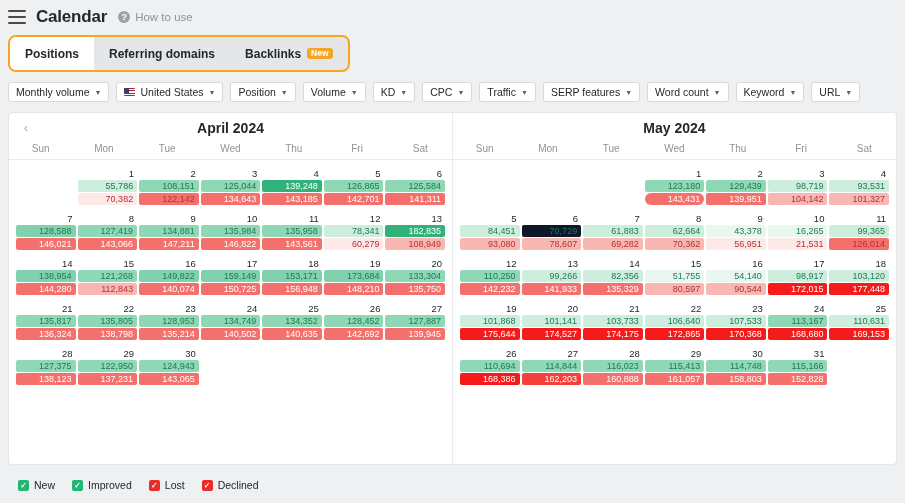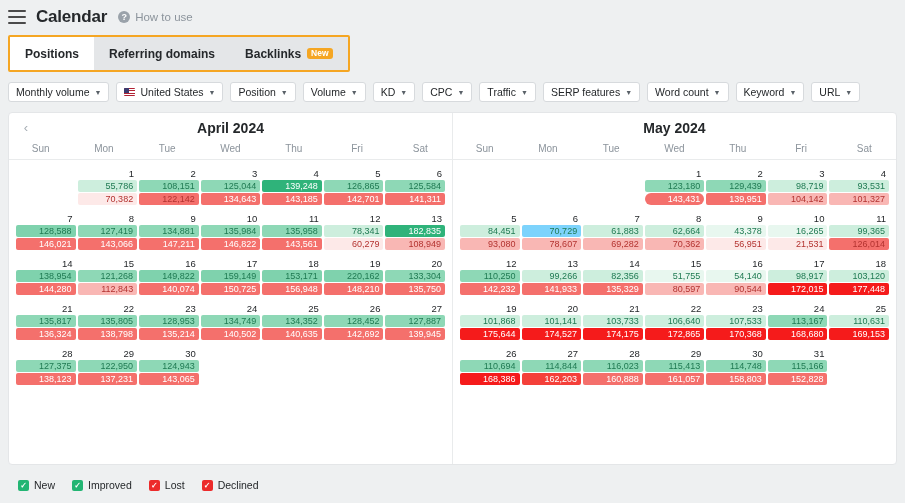--- a/index.html
+++ b/index.html
@@ -21,21 +21,21 @@
   .app-title { font-size: 17px; font-weight: bold; color: #25282b; letter-spacing: -0.2px; }
   .howto { display: flex; align-items: center; margin-left: 11px; color: #8c949c; font-size: 11.5px; cursor: pointer; }
   .howto .qicon {
     width: 12px; height: 12px; border-radius: 50%; background: #9aa2aa; color: #fff;
     font-size: 9px; line-height: 12px; text-align: center; margin-right: 5px; font-weight: bold;
   }
 
   
   .tabwrap {
     position: absolute; left: 8px; top: 35px;
-    border: 2px solid #f5a623; border-radius: 2px;
+    border: 2px solid #f5a623; border-radius: 8px;
     background: #e4e6e8; height: 37px; display: flex; align-items: stretch; padding: 0;
     overflow: hidden;
   }
   .tab {
     display: flex; align-items: center; padding: 0 15px; font-size: 12px;
     color: #25282b; font-weight: bold; cursor: pointer; background: transparent;
   }
   .tab.active { background: #ffffff; }
   .badge-new {
     margin-left: 6px; background: #f5a623; color: #fff; font-size: 8.5px; font-weight: bold;
@@ -319,21 +319,21 @@
             <div class="day">
               <div class="daynum">18</div>
               <div class="bars">
                 <div class="bar up" style="background: rgb(127, 210, 173); color: rgb(31, 122, 82);">153,171</div>
                 <div class="bar down" style="background: rgb(244, 112, 108); color: rgb(255, 255, 255);">156,948</div>
               </div>
             </div>
             <div class="day">
               <div class="daynum">19</div>
               <div class="bars">
-                <div class="bar up" style="background: rgb(127, 210, 173); color: rgb(31, 122, 82);">220,162</div>
+                <div class="bar up" style="background: rgb(127, 210, 173); color: rgb(31, 122, 82);">173,684</div>
                 <div class="bar down" style="background: rgb(244, 112, 108); color: rgb(255, 255, 255);">148,210</div>
               </div>
             </div>
             <div class="day">
               <div class="daynum">20</div>
               <div class="bars">
                 <div class="bar up" style="background: rgb(142, 216, 182); color: rgb(31, 122, 82);">133,304</div>
                 <div class="bar down" style="background: rgb(244, 112, 108); color: rgb(255, 255, 255);">135,750</div>
               </div>
             </div>
@@ -469,21 +469,21 @@
             <div class="day">
               <div class="daynum">5</div>
               <div class="bars">
                 <div class="bar up" style="background: rgb(205, 238, 221); color: rgb(31, 122, 82);">84,451</div>
                 <div class="bar down" style="background: rgb(249, 183, 180); color: rgb(179, 51, 48);">93,080</div>
               </div>
             </div>
             <div class="day">
               <div class="daynum">6</div>
               <div class="bars">
-                <div class="bar up" style="background: #7dd3fc; color: rgb(31, 122, 82);">70,729</div>
+                <div class="bar up" style="background: #0f172a; color: rgb(31, 122, 82);">70,729</div>
                 <div class="bar down" style="background: rgb(249, 183, 180); color: rgb(179, 51, 48);">78,607</div>
               </div>
             </div>
             <div class="day">
               <div class="daynum">7</div>
               <div class="bars">
                 <div class="bar up" style="background: rgb(205, 238, 221); color: rgb(31, 122, 82);">61,883</div>
                 <div class="bar down" style="background: rgb(249, 183, 180); color: rgb(179, 51, 48);">69,282</div>
               </div>
             </div>

